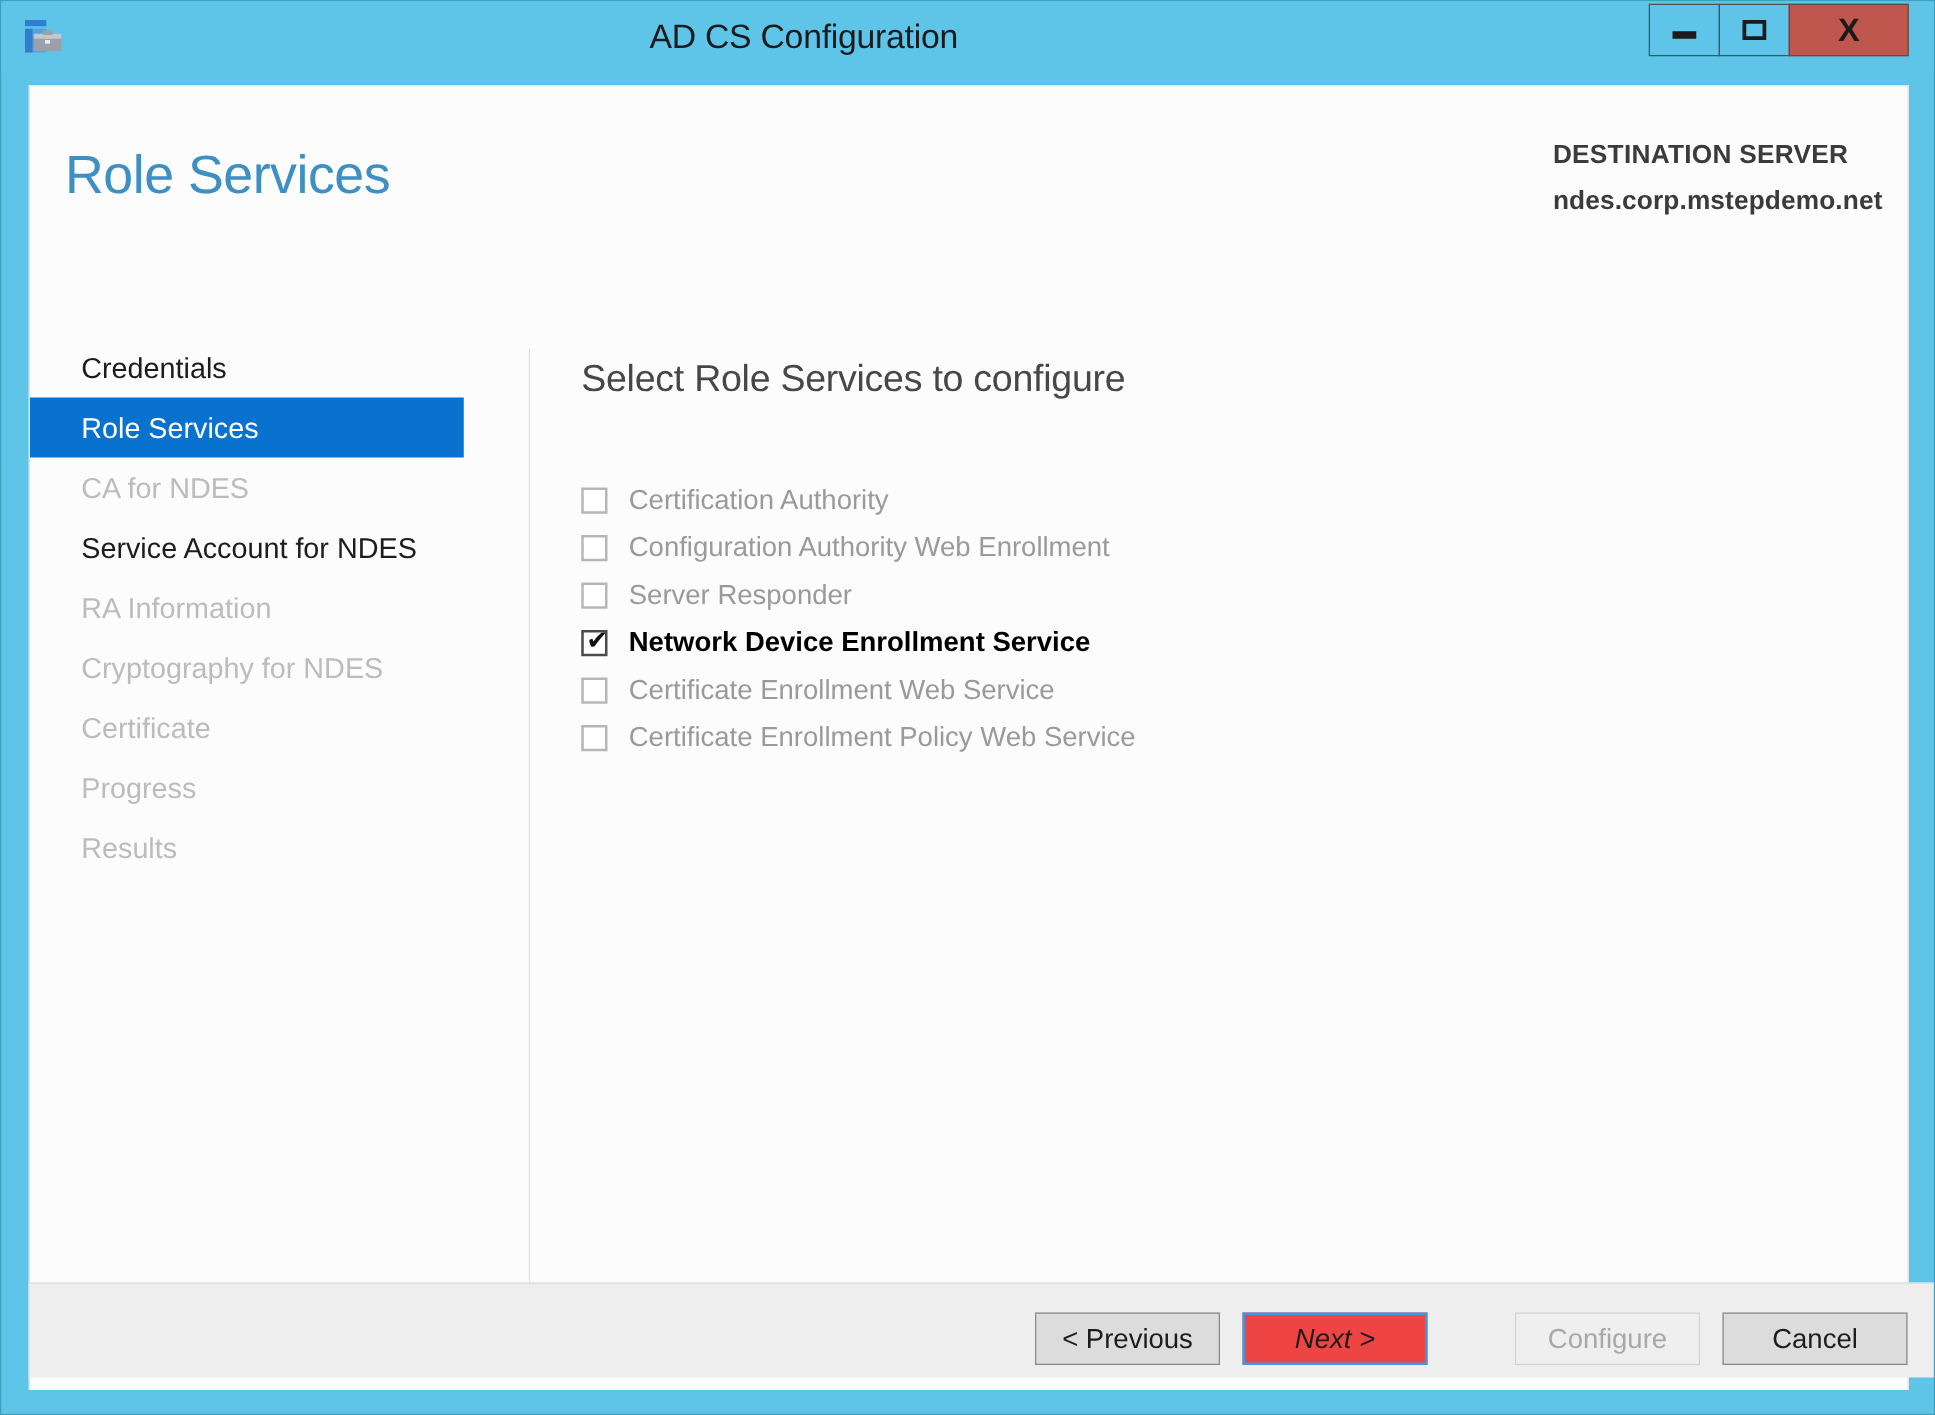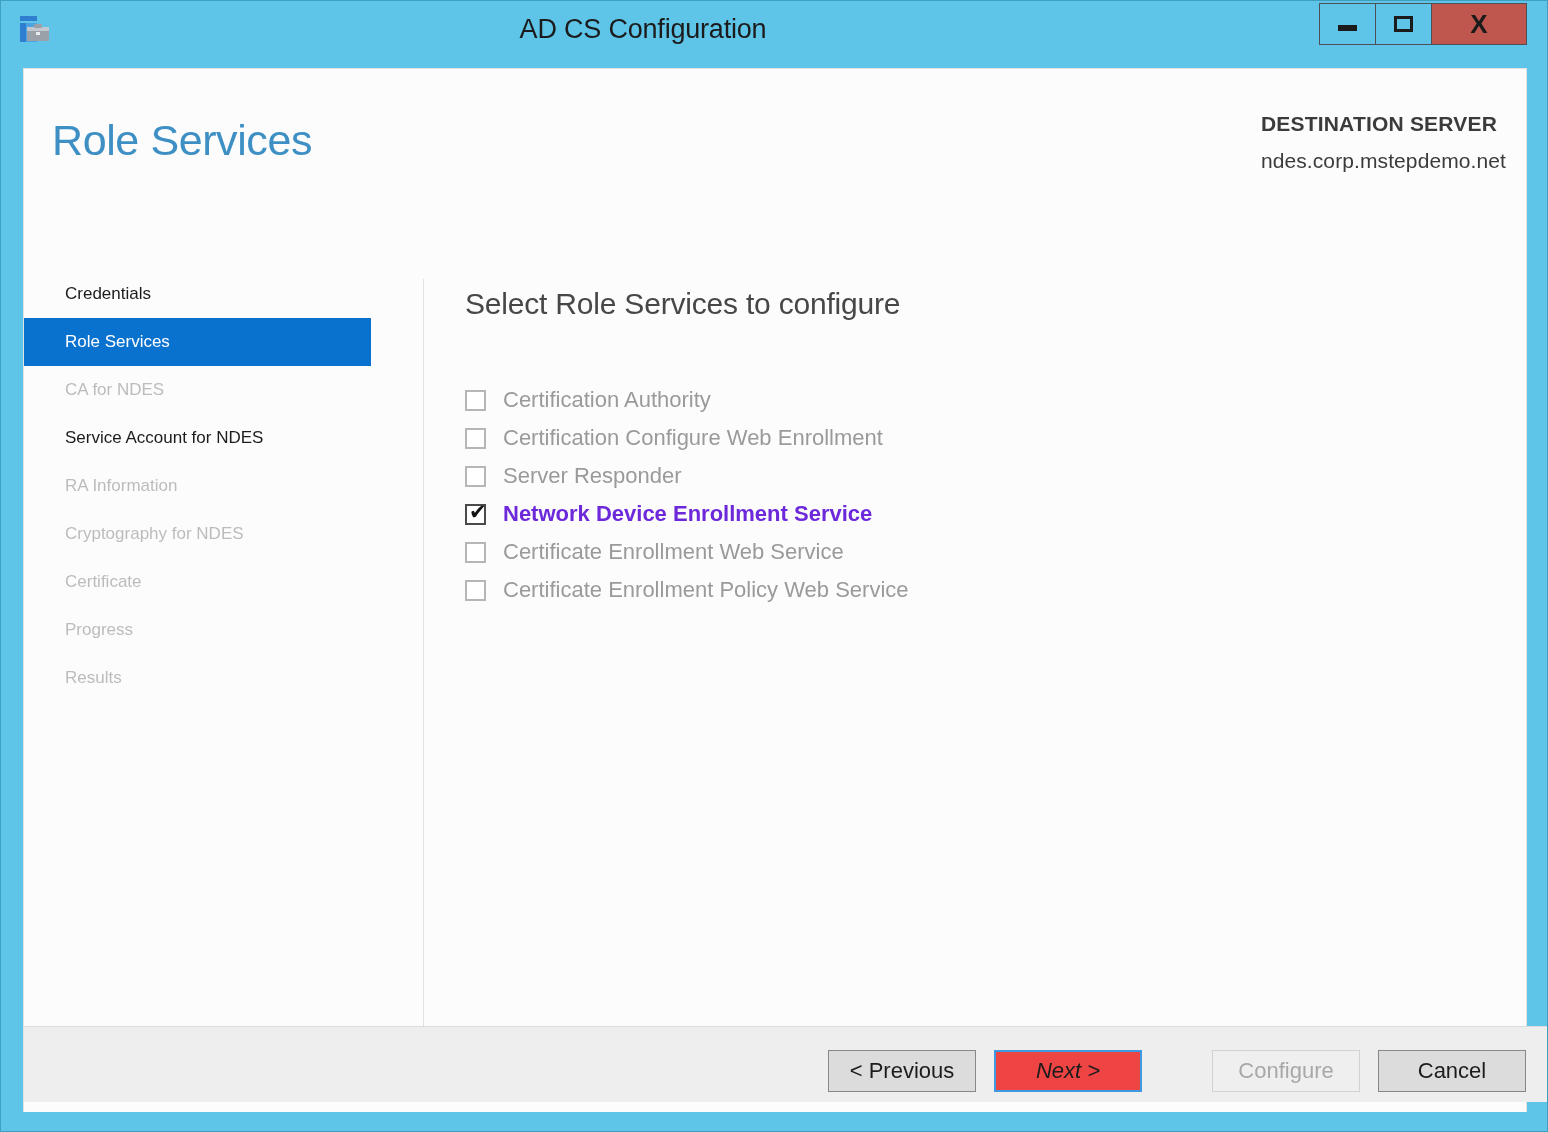--- a/index.html
+++ b/index.html
@@ -129,41 +129,41 @@
   .dest-label {
     font-size: 21px;
     font-weight: bold;
     color: #3b3b3b;
     letter-spacing: 0.2px;
     line-height: 1.45;
     font-family: "Liberation Sans", sans-serif;
   }
   .dest-server {
     font-size: 21px;
-    font-weight: normal;
+    font-weight: bold;
     color: #3b3b3b;
     letter-spacing: 0.1px;
     line-height: 1.45;
     margin-top: 7px;
     font-family: "Liberation Sans", sans-serif;
   }
 
   
   .sidebar {
     position: absolute;
     left: 0;
     top: 201px;
     width: 378px;
     height: 780px;
   }
   .nav-item {
     height: 48px;
     line-height: 48px;
     padding-left: 41px;
-    font-size: 17px;
+    font-size: 23px;
     color: #1c1c1c;
     white-space: nowrap;
     cursor: default;
     font-family: "Liberation Sans", sans-serif;
   }
   .nav-item.disabled {
     color: #bcbcbc;
   }
   .nav-item.selected {
     background: #0971ce;
@@ -226,21 +226,21 @@
     color: #111111;
     font-family: "DejaVu Sans", sans-serif;
   }
   .cb-label {
     font-size: 22px;
     color: #9a9a9a;
     white-space: nowrap;
     font-family: "Liberation Sans", sans-serif;
   }
   .cb-row.checked .cb-label {
-    color: #6d28d9;
+    color: #000000;
     font-weight: bold;
     text-align: center;
   }
 
   .more-link {
     position: absolute;
     left: 441px;
     top: 962px;
     font-size: 22px;
     color: #2f7fc4;
@@ -357,21 +357,21 @@
 
       <div class="checkbox-list">
 
         <div class="cb-row">
           <span class="cb-box"></span>
           <span class="cb-label">Certification Authority</span>
         </div>
 
         <div class="cb-row">
           <span class="cb-box"></span>
-          <span class="cb-label">Certification Configure Web Enrollment</span>
+          <span class="cb-label">Configuration Authority Web Enrollment</span>
         </div>
 
         <div class="cb-row">
           <span class="cb-box"></span>
           <span class="cb-label">Server Responder</span>
         </div>
 
         <div class="cb-row checked">
           <span class="cb-box">
             <span class="tick">✔</span>

